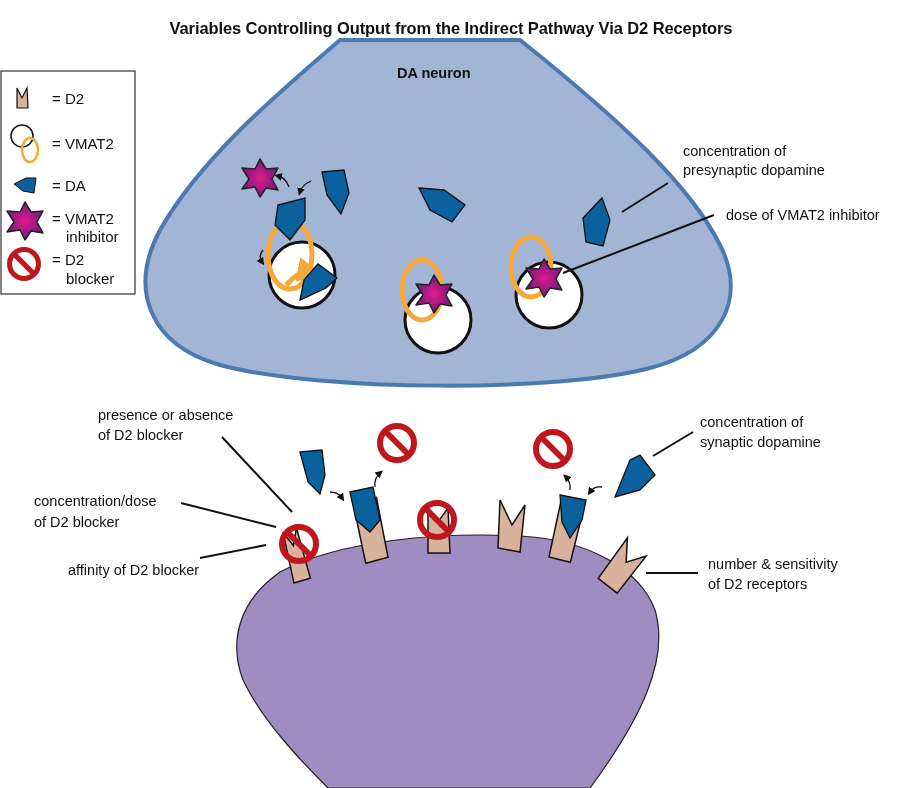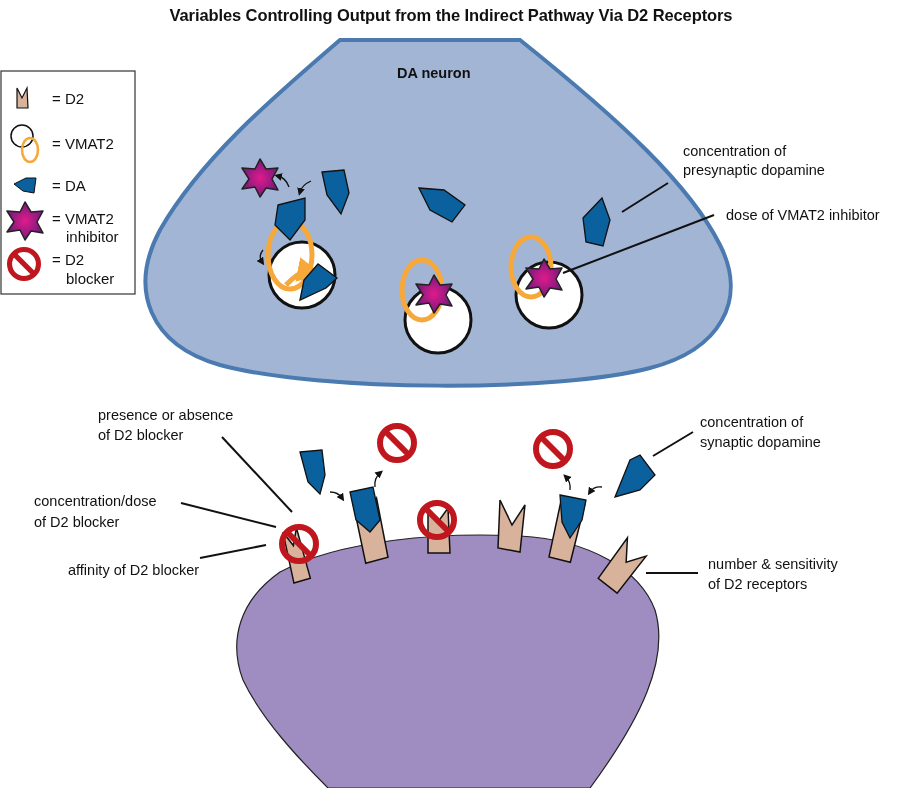--- a/index.html
+++ b/index.html
@@ -1,17 +1,17 @@
 <!DOCTYPE html>
 <html><head>
 <meta charset="utf-8">
 <style>
   html, body { margin: 0; padding: 0; background: #ffffff; }
   body { width: 902px; height: 788px; position: relative; overflow: hidden; font-family: "Liberation Sans", sans-serif; }
-  #title { position: absolute; left: 0; top: 6px; width: 902px; text-align: center; font-weight: bold; font-size: 16.5px; color: #111; letter-spacing: -0.1px; }
+  #title { position: absolute; left: 0; top: 19px; width: 902px; text-align: center; font-weight: bold; font-size: 16.5px; color: #111; letter-spacing: -0.1px; }
   svg#diagram { position: absolute; left: 0; top: 0; }
   .lbl { font-family: "Liberation Sans", sans-serif; font-size: 14.5px; fill: #111; }
   .leg { font-family: "Liberation Sans", sans-serif; font-size: 15px; fill: #111; }
   .bold { font-weight: bold; }
 </style>
 </head>
 <body>
 
 <div id="title">Variables Controlling Output from the Indirect Pathway Via D2 Receptors</div>
 

